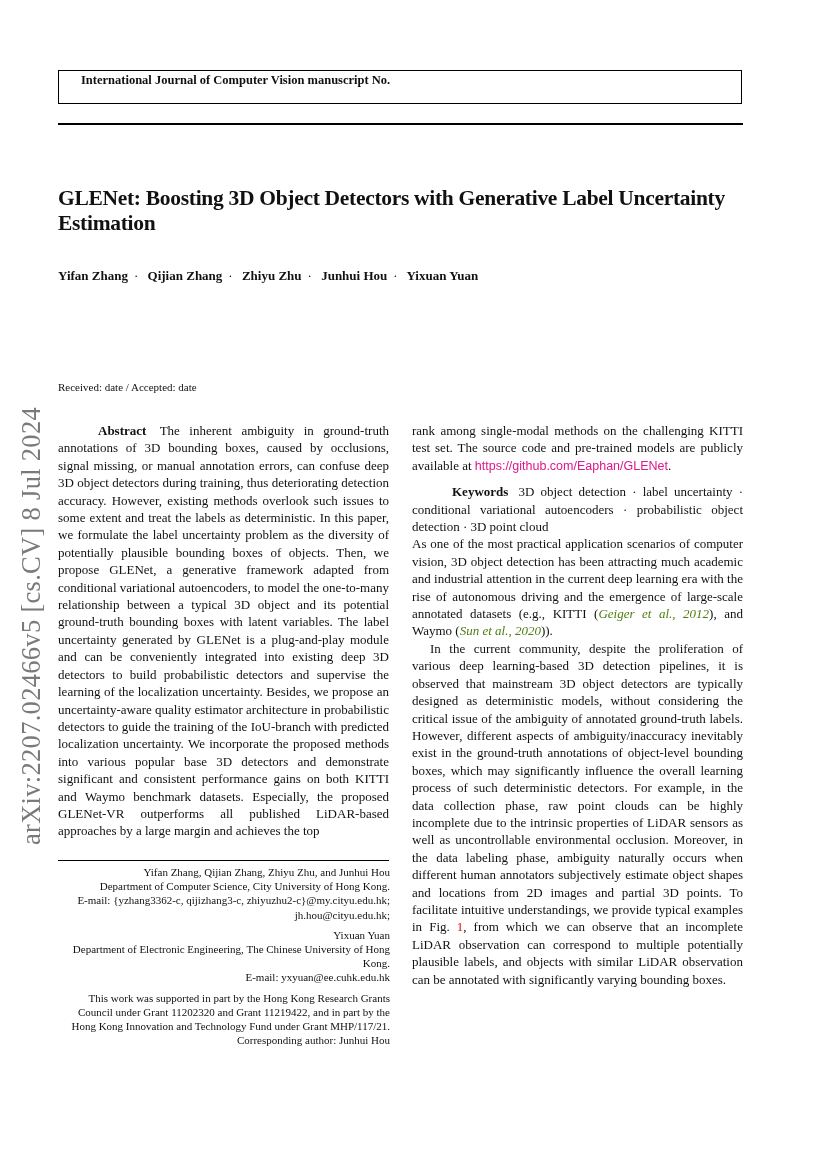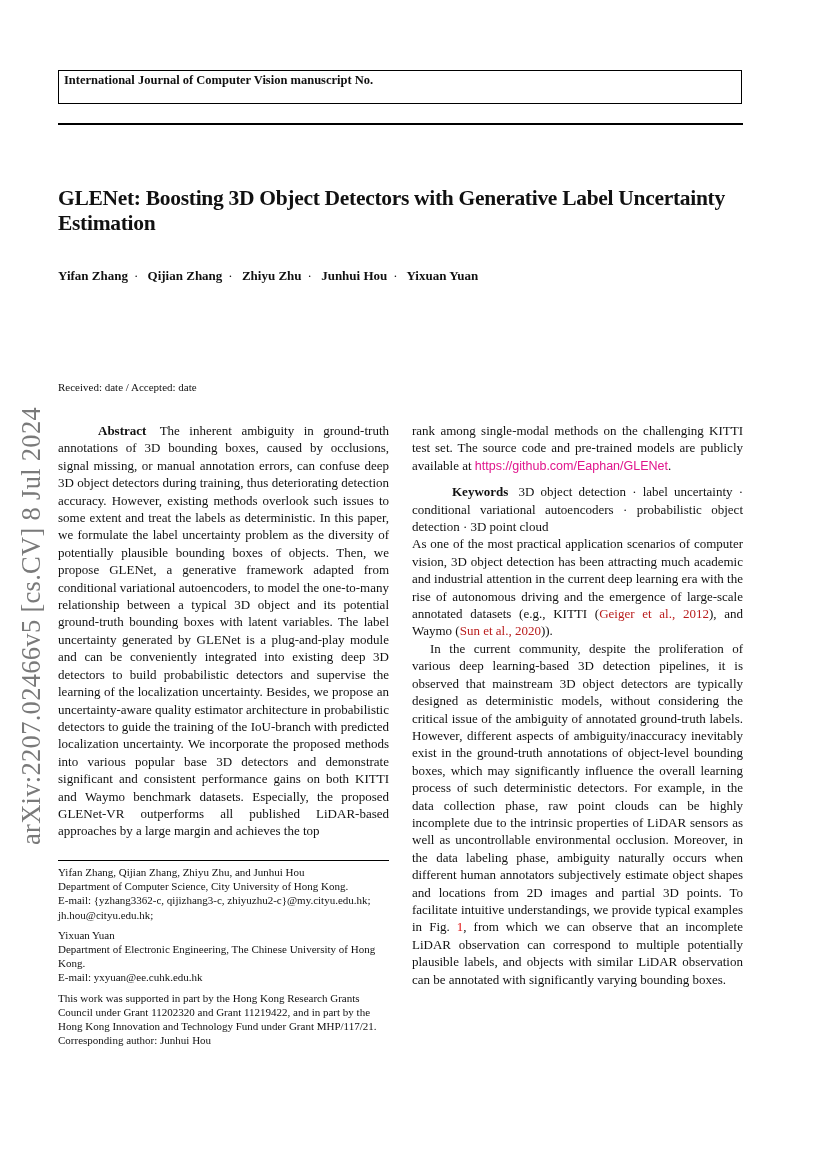--- a/index.html
+++ b/index.html
@@ -2,21 +2,21 @@
 <html><head>
 <meta charset="utf-8">
 <style>
   html, body { margin: 0; padding: 0; background: #ffffff; }
   body {
     width: 827px; height: 1170px; position: relative; overflow: hidden;
     font-family: "Liberation Serif", "DejaVu Serif", serif; color: #111;
   }
   .journal-box {
     position: absolute; left: 58px; top: 70px; width: 684px; height: 34px;
-    border: 1px solid #000; padding: 2px 5px; box-sizing: border-box;
+    border: 1px solid #000; padding: 2px 22px; box-sizing: border-box;
     font-size: 12.5px; line-height: 15px;
   }
   .journal-box .jname { font-weight: bold; }
   .rule { position: absolute; left: 58px; top: 123px; width: 685px; height: 2px; background: #000; }
   .title {
     position: absolute; left: 58px; top: 186px; width: 700px;
     font-size: 21.5px; font-weight: bold; line-height: 25px; letter-spacing: -0.3px;
   }
   .authors {
     position: absolute; left: 58px; top: 268px; width: 700px;
@@ -27,28 +27,28 @@
   .arxiv {
     position: absolute; left: 16px; top: 845px; transform-origin: 0 0; transform: rotate(-90deg);
     font-size: 26.5px; color: #7a7a7a; white-space: nowrap; line-height: 30px; letter-spacing: 0.3px;
   }
   .col { position: absolute; font-size: 13px; line-height: 17.4px; text-align: justify; }
   .col-left { left: 58px; top: 422px; width: 331px; }
   .col-right { left: 412px; top: 422px; width: 331px; }
   .col p { margin: 0; }
   b.lead { font-weight: bold; margin-right: 4px; margin-left: 40px; }
   .url { font-family: Liberation Sans, sans-serif; color: #e0148c; font-size: 12.5px; }
-  .cite { color: #b91c1c; }
+  .cite { color: #4d7c0f; font-style: italic; }
   .figref { color: #e01010; }
   .kw { margin-top: 8px !important; }
   .section-head { font-weight: bold; margin-top: 38px !important; margin-bottom: 18px !important; font-size: 13px; }
   .indent { text-indent: 18px; }
   .foot-rule { position: absolute; left: 58px; top: 860px; width: 331px; height: 1px; background: #000; }
   .footnotes { position: absolute; left: 58px; top: 865px; width: 332px; font-size: 11px; line-height: 14.2px; }
-  .footnotes p { margin: 0 0 6px 0; }
+  .footnotes p { margin: 0 0 6px 0; text-align: right; }
 </style>
 </head>
 <body>
 
 <div class="journal-box">
   <div class="jname">International Journal of Computer Vision manuscript No.</div>
 </div>
 <div class="rule"></div>
 
 <div class="title">GLENet: Boosting 3D Object Detectors with Generative Label Uncertainty Estimation</div>

